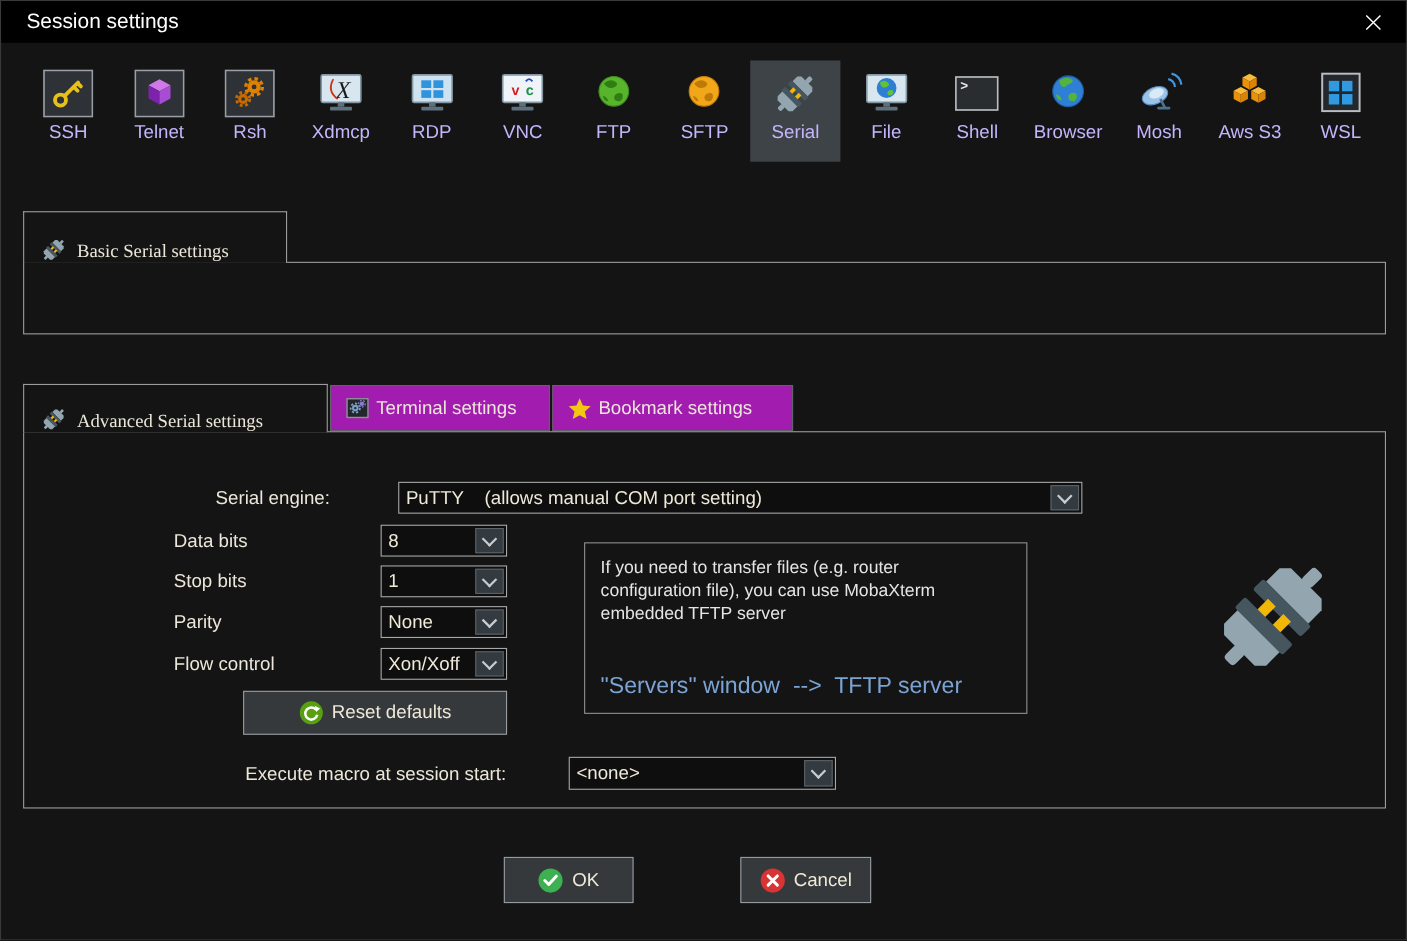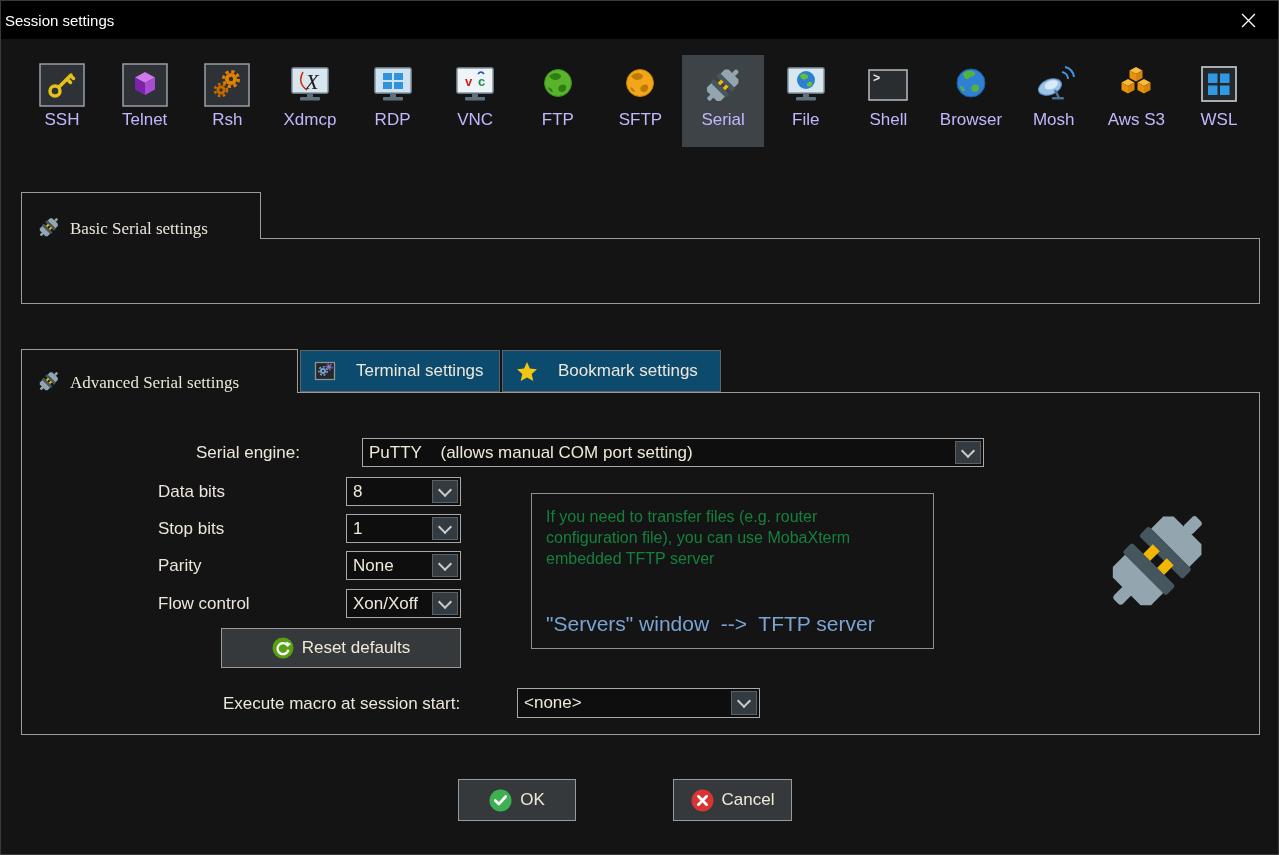--- a/index.html
+++ b/index.html
@@ -3,54 +3,54 @@
 <meta charset="utf-8">
 <style>
   html,body{margin:0;padding:0;background:#0a0a0a;}
   #app{position:relative;width:1279px;height:855px;background:#141414;
        font-family:"Liberation Sans",sans-serif;color:#ece7da;overflow:hidden;
        border:1px solid #3a3a3a;box-sizing:border-box;}
   .abs{position:absolute;box-sizing:border-box;}
 
   
   .titlebar{left:0;top:0;width:1277px;height:38px;background:#000;display:flex;align-items:center;}
-  .title{margin-left:4px;font-size:15px;color:#ffffff;text-align:right;}
+  .title{margin-left:23px;font-size:19px;color:#ffffff;text-align:right;}
   .closebtn{position:absolute;right:6px;top:0;width:48px;height:38px;display:flex;align-items:center;justify-content:center;cursor:pointer;}
 
   
   .toolbar{left:20px;top:54px;width:1239px;height:92px;display:flex;justify-content:space-between;}
   .stype{width:82px;height:92px;display:flex;flex-direction:column;align-items:center;padding-top:8px;cursor:pointer;box-sizing:border-box;}
   .stype.selected{background:#3e4347;}
   .sicon{width:46px;height:44px;display:flex;align-items:center;justify-content:center;}
   .slabel{margin-top:3px;font-size:17px;color:#c4b5fd;white-space:nowrap;}
 
   
   .groupbox{border:1px solid #9c9c9c;background:#141414;}
   .grouptab{border:1px solid #9c9c9c;border-bottom:none;background:#141414;display:flex;align-items:flex-end;gap:9px;padding-left:15px;font-size:17px;z-index:3;font-family:Liberation Serif, serif;}
-  .tab-inactive{background:#0c4a6e;border:1px solid #5f6468;display:flex;align-items:center;gap:20px;padding-left:13px;font-size:17px;cursor:pointer;}
+  .tab-inactive{background:#a21caf;border:1px solid #5f6468;display:flex;align-items:center;gap:6px;padding-left:13px;font-size:17px;cursor:pointer;}
 
   .lbl{font-size:17px;color:#ece7da;white-space:pre;}
   .rlbl{text-align:left;}
 
   
   .combo{display:flex;align-items:stretch;background:#0e0e0e;border:1px solid #a8a8a8;cursor:pointer;}
   .combo-text{flex:1;display:flex;align-items:center;padding-left:6px;font-size:17px;color:#efe9d8;white-space:pre;overflow:hidden;}
   .chevbox{width:24px;margin:2px;background:#343b40;border:1px solid #5a6167;display:flex;align-items:center;justify-content:center;flex:none;}
   .chev{width:8px;height:8px;border-right:2px solid #c8cdd1;border-bottom:2px solid #c8cdd1;transform:rotate(45deg);margin-top:-4px;}
 
   .combo.focused{border:2px solid #4596c8;background:#0e0e0e;}
   .selblue{background:#0b6ab0;color:#ffffff;padding:2px 1px;}
   .caret{display:inline-block;width:1.5px;height:21px;background:#f2f2f2;margin-left:1px;vertical-align:middle;}
 
   
   .btn{background:#35393c;border:1px solid #979ca1;display:flex;align-items:center;justify-content:center;gap:8px;font-size:17px;color:#efe9d8;cursor:pointer;}
 
   
   .infobox{border:1px solid #909090;padding:12px 14px;}
-  .infoline{font-size:16px;color:#15803d;line-height:21px;}
+  .infoline{font-size:16px;color:#e5e5e5;line-height:21px;}
   .infohl{position:absolute;left:14px;bottom:12px;font-size:21px;color:#7ba3d4;white-space:pre;}
 </style>
 </head>
 <body>
 
 <div id="app">
 
   <svg width="0" height="0" style="position:absolute" aria-hidden="true">
     <defs>
       <symbol id="plug" viewBox="0 0 48 48">

